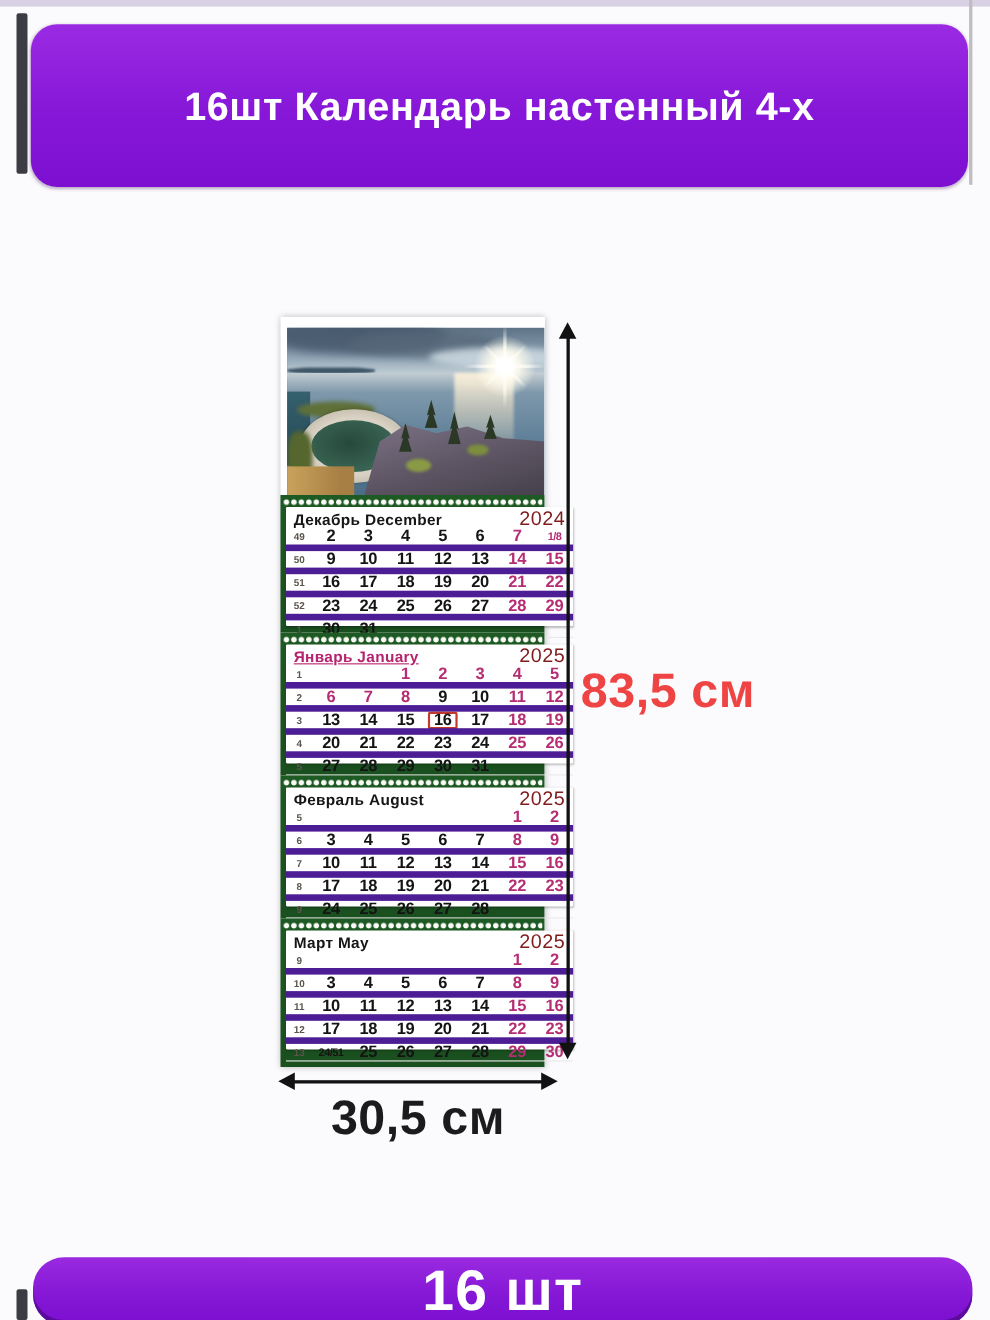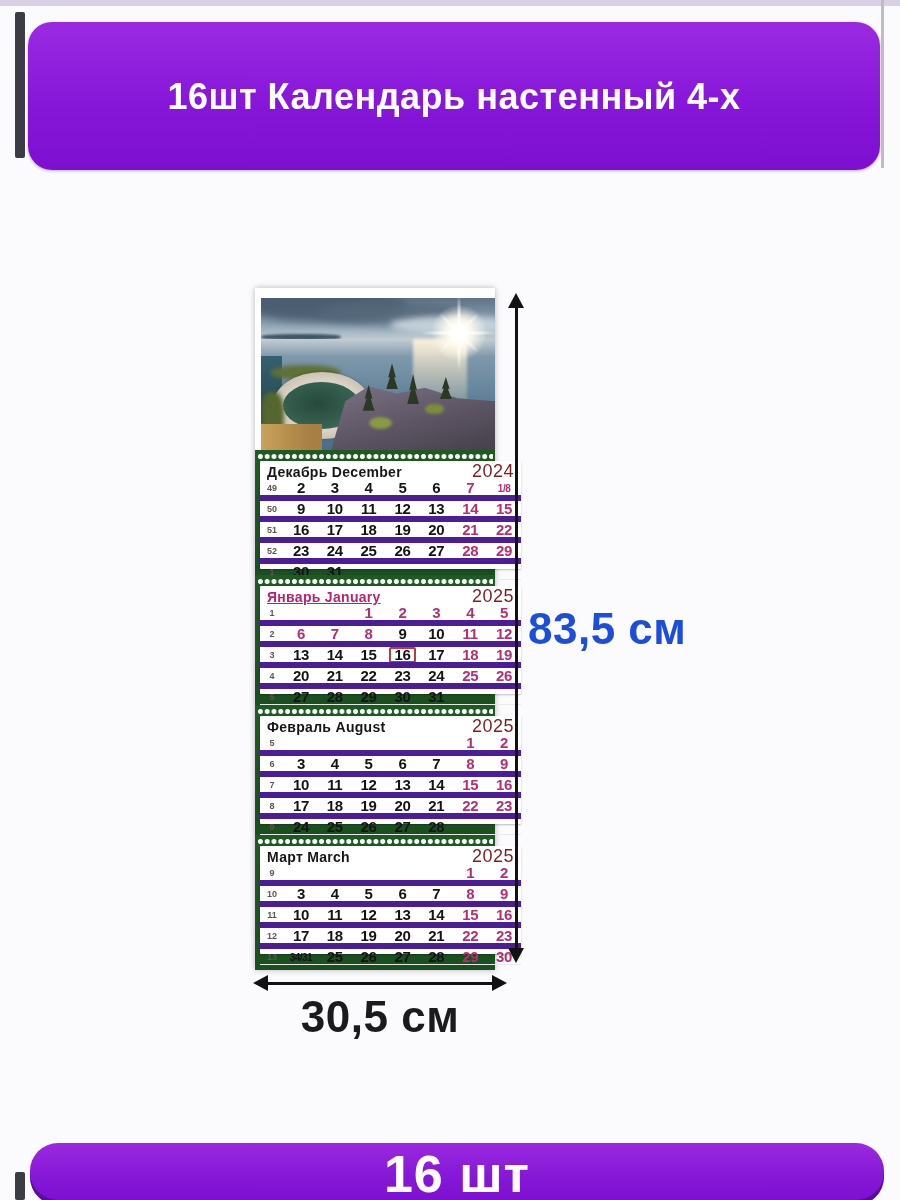--- a/index.html
+++ b/index.html
@@ -100,21 +100,21 @@
   .v-arrow .head-up{position:absolute;left:0;top:0;width:0;height:0;
       border-left:8px solid transparent;border-right:8px solid transparent;border-bottom:15px solid #121212;}
   .v-arrow .head-down{position:absolute;left:0;bottom:0;width:0;height:0;
       border-left:8px solid transparent;border-right:8px solid transparent;border-top:15px solid #121212;}
   .h-arrow{position:absolute;left:253px;top:975px;width:254px;height:16px;}
   .h-arrow .line{position:absolute;left:6px;top:6.5px;width:242px;height:3px;background:#121212;}
   .h-arrow .head-left{position:absolute;left:0;top:0;width:0;height:0;
       border-top:8px solid transparent;border-bottom:8px solid transparent;border-right:15px solid #121212;}
   .h-arrow .head-right{position:absolute;right:0;top:0;width:0;height:0;
       border-top:8px solid transparent;border-bottom:8px solid transparent;border-left:15px solid #121212;}
-  .dim-h{position:absolute;left:528px;top:604px;font-size:44px;font-weight:700;color:#1d4ed8;letter-spacing:.5px;}
+  .dim-h{position:absolute;left:528px;top:604px;font-size:44px;font-weight:700;color:#ef4444;letter-spacing:.5px;}
   .dim-w{position:absolute;left:253px;top:992px;width:254px;text-align:center;font-size:44px;font-weight:700;color:#1b1b1d;letter-spacing:.5px;}
 
   
   .footer{position:absolute;left:30px;top:1143px;width:854px;height:62px;border-radius:28px;
       background:linear-gradient(180deg,#9a2ae0 0%,#8517d6 55%,#7c0fd0 100%);
       box-shadow:inset 0 -5px 0 rgba(60,8,110,.55);
       display:flex;align-items:center;justify-content:center;}
   .footer .line{color:#fff;font-size:52px;font-weight:700;letter-spacing:1px;padding-bottom:0;}
   .footer-nub{position:absolute;left:15px;top:1172px;width:10px;height:28px;background:#3c3c44;border-radius:2px;}
 </style>
@@ -413,21 +413,21 @@
             <span class="ncell red"><i>Saturday</i></span>
             <span class="ncell red"><i>Sunday</i></span>
           </div>
     </div>
   </div>
 
   <div class="block b3">
     <div class="spiral"></div>
     <div class="panel">
       <div class="m-head">
-        <span class="m-title">Март March</span>
+        <span class="m-title">Март May</span>
         <span class="year">2025</span>
       </div>
       <div class="names-ru">
             <span class="ncell"><i>Неделя</i></span>
             <span class="ncell"><i>Понедельник</i></span>
             <span class="ncell"><i>Вторник</i></span>
             <span class="ncell"><i>Среда</i></span>
             <span class="ncell"><i>Четверг</i></span>
             <span class="ncell"><i>Пятница</i></span>
             <span class="ncell red"><i>Суббота</i></span>
@@ -469,21 +469,21 @@
               <span class="dcell"><span>17</span></span>
               <span class="dcell"><span>18</span></span>
               <span class="dcell"><span>19</span></span>
               <span class="dcell"><span>20</span></span>
               <span class="dcell"><span>21</span></span>
               <span class="dcell red"><span>22</span></span>
               <span class="dcell red"><span>23</span></span>
             </div>
             <div class="wrow">
               <span class="wnum">13</span>
-              <span class="dcell"><span class="sm">34/31</span></span>
+              <span class="dcell"><span class="sm">24/51</span></span>
               <span class="dcell"><span>25</span></span>
               <span class="dcell"><span>26</span></span>
               <span class="dcell"><span>27</span></span>
               <span class="dcell"><span>28</span></span>
               <span class="dcell red"><span>29</span></span>
               <span class="dcell red"><span>30</span></span>
             </div>
           </div>
       <div class="names-en">
             <span class="ncell"><i>Week</i></span>

